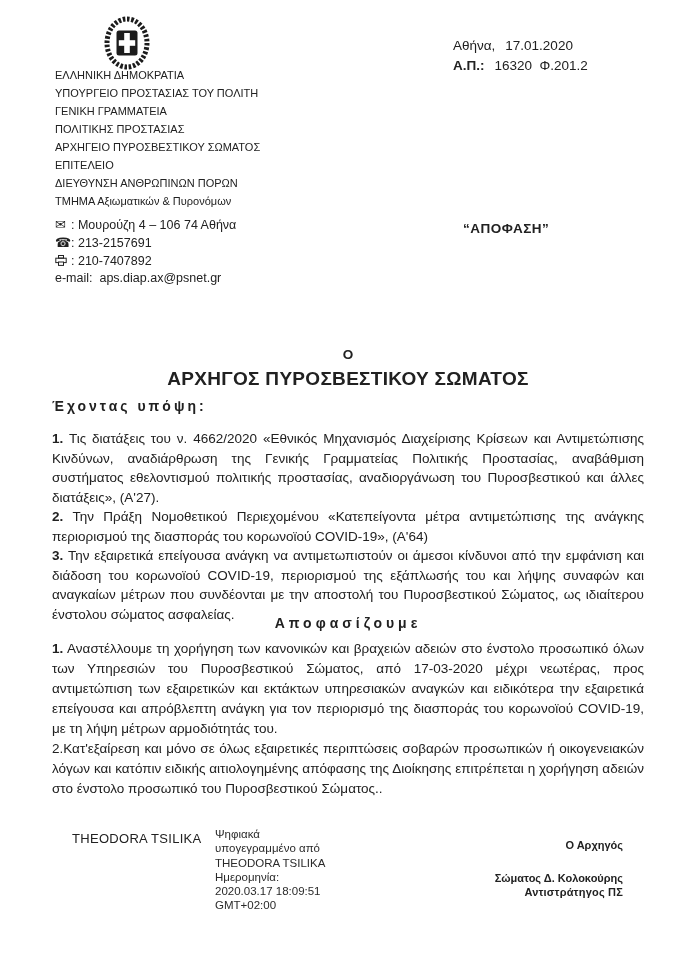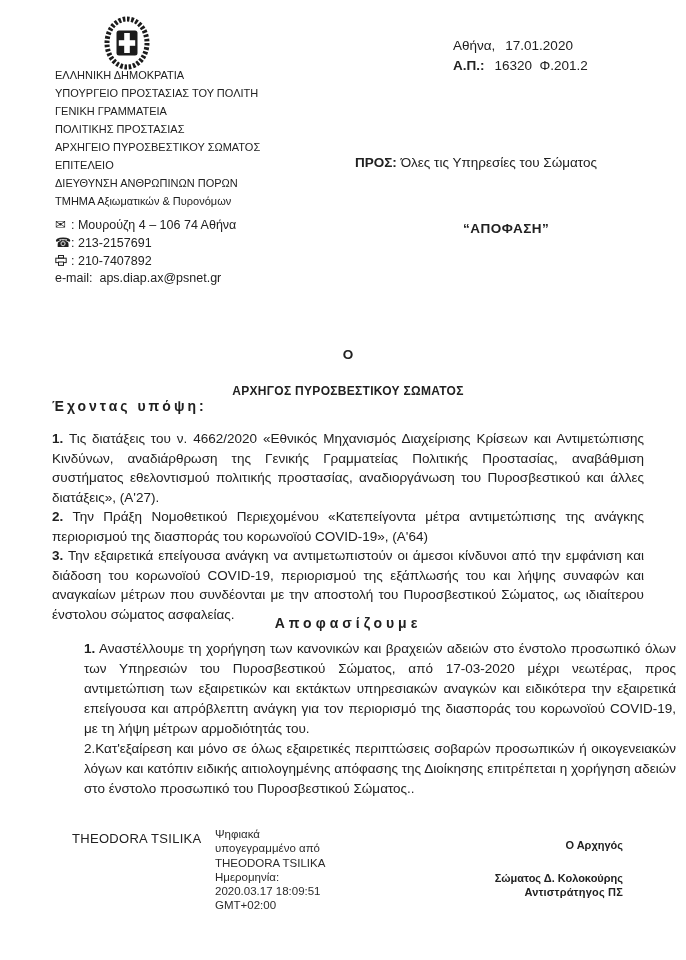--- a/index.html
+++ b/index.html
@@ -34,29 +34,29 @@
   .cicon{display:inline-block;width:16px;font-size:13px;}
   .faxsvg{position:relative;top:1px;}
 
   .apofasi{left:463px;top:221px;font-size:13.5px;letter-spacing:.5px;}
 
   
   .subject{left:52px;top:315px;width:600px;font-size:13.5px;line-height:19px;}
 
   .center-col{left:52px;width:592px;text-align:center;}
   .issuer-o{top:347px;font-size:13.5px;}
-  .issuer-title{top:384px;font-size:12px;letter-spacing:.3px;}
+  .issuer-title{top:368px;font-size:19px;letter-spacing:.3px;}
 
   .preamble-h{left:52px;top:398px;font-size:14px;letter-spacing:3px;text-align:right;}
 
   .paras{left:52px;width:592px;font-size:13.5px;text-align:justify;}
   .paras p{margin:0;}
   .preamble-list{top:429px;line-height:19.5px;}
   .operative-h{top:615px;font-size:14px;letter-spacing:4px;}
-  .operative-list{top:639px;line-height:20px;margin-left:32px;}
+  .operative-list{top:639px;line-height:20px;}
 
   
   .sig-name{left:72px;top:831px;font-size:13px;letter-spacing:.3px;white-space:nowrap;}
   .sig-stamp{left:215px;top:827px;font-size:11.5px;line-height:14.3px;color:#2a2a2a;}
   .sig-stamp span{display:block;white-space:nowrap;}
   .sig-right{left:408px;top:839px;width:215px;text-align:right;font-size:11px;}
   .sig-right .title{display:block;}
   .sig-right .name{display:block;margin-top:21px;}
   .sig-right .rank{display:block;margin-top:2px;letter-spacing:.2px;}
 </style>
@@ -82,24 +82,20 @@
     <span>ΕΠΙΤΕΛΕΙΟ</span>
     <span>ΔΙΕΥΘΥΝΣΗ ΑΝΘΡΩΠΙΝΩΝ ΠΟΡΩΝ</span>
     <span>ΤΜΗΜΑ  Αξιωματικών &amp; Πυρονόμων</span>
   </div>
 
   <div class="abs dateblock">
     <span class="row"><span>Αθήνα,</span><span class="gap"></span><span>17.01.2020</span></span>
     <span class="row"><span class="b">Α.Π.:</span><span class="gap"></span><span>16320  Φ.201.2</span></span>
   </div>
 
-  <div class="abs recipient">
-    <span class="b">ΠΡΟΣ:</span>
-    <span>Όλες τις Υπηρεσίες του Σώματος</span>
-  </div>
 
   <div class="abs contact">
     <span class="row"><span class="cicon">✉</span><span>: Μουρούζη 4 – 106 74 Αθήνα</span></span>
     <span class="row"><span class="cicon">☎</span><span>: 213-2157691</span></span>
     <span class="row"><span class="cicon"><svg class="faxsvg" width="12" height="11" viewBox="0 0 12 11">
             <rect x="3.5" y="0.5" width="5" height="2.6" fill="none" stroke="#222" stroke-width="1"></rect>
             <rect x="0.8" y="3.2" width="10.4" height="4.4" fill="none" stroke="#222" stroke-width="1"></rect>
             <rect x="3.5" y="7" width="5" height="3.4" fill="#fff" stroke="#222" stroke-width="1"></rect>
           </svg></span><span>: 210-7407892</span></span>
     <span class="row"><span>e-mail:</span>&nbsp; <span>aps.diap.ax@psnet.gr</span></span>

